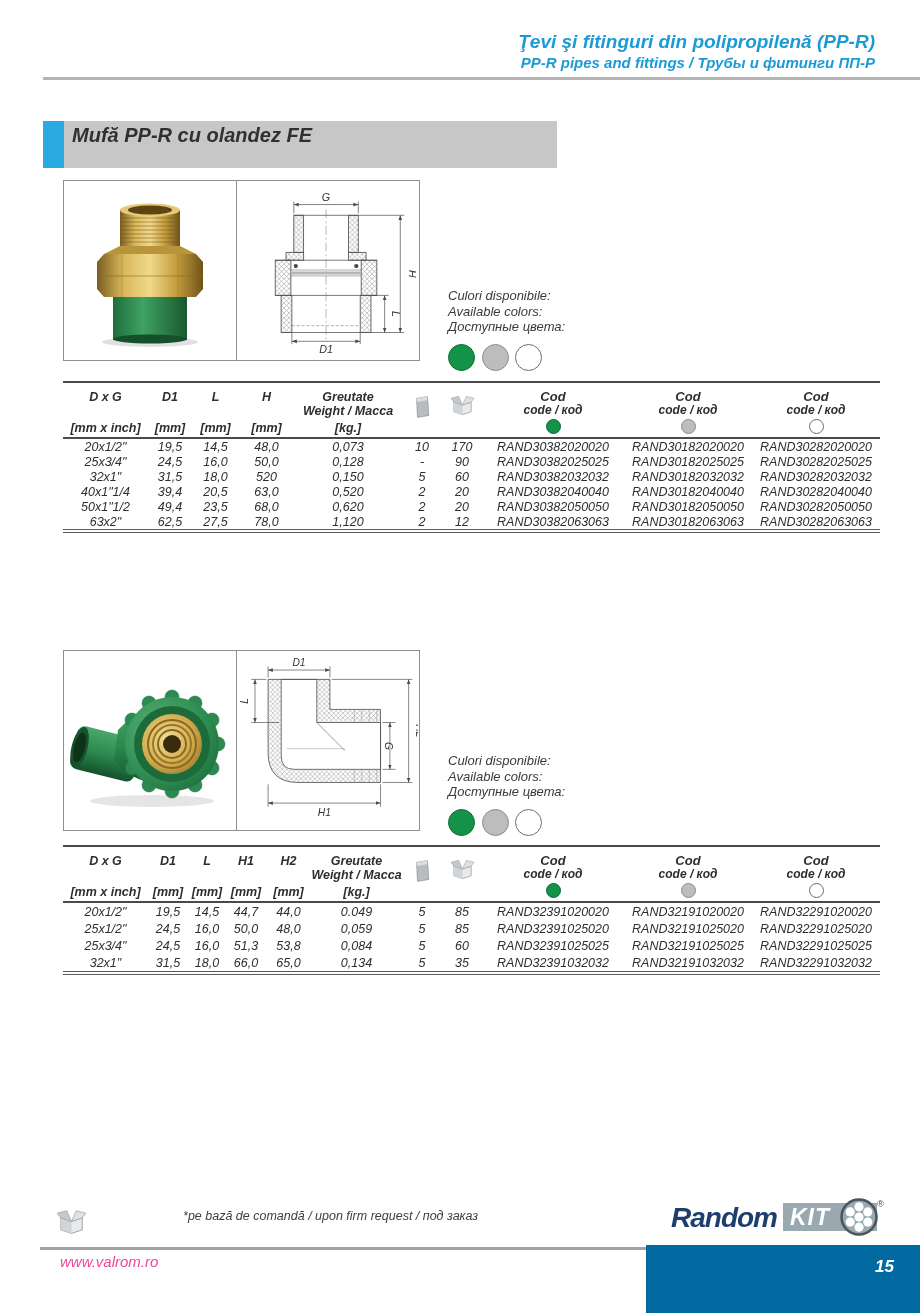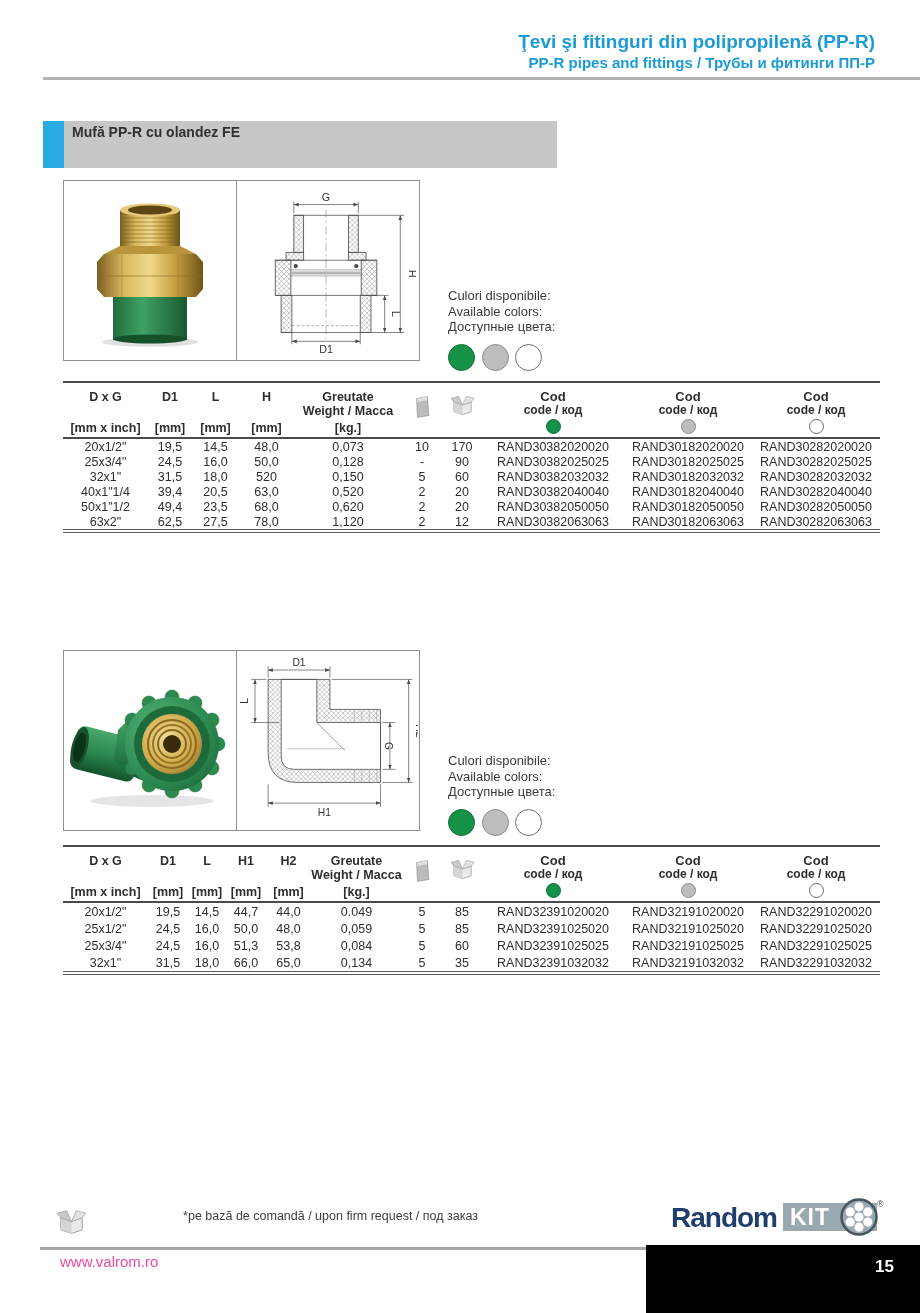--- a/index.html
+++ b/index.html
@@ -1,28 +1,28 @@
 <!DOCTYPE html>
 <html><head>
 <meta charset="utf-8">
 <style>
   html,body{margin:0;padding:0;background:#ffffff;}
   .page{position:relative;width:920px;height:1313px;background:#ffffff;overflow:hidden;
-        font-family:"Liberation Sans","DejaVu Sans",sans-serif;color:#2e2e2e;}
+        font-family:"Liberation Sans","DejaVu Sans",sans-serif;color:#2e2e2e;font-style:italic;}
 
   
   .hdr{position:absolute;top:30px;right:45px;text-align:right;color:#1c9ad6;}
   .hdr .t1{font-size:19px;font-weight:bold;line-height:23px;}
   .hdr .t2{font-size:15px;font-weight:bold;line-height:19px;}
   .hrule{position:absolute;left:43px;top:77px;width:877px;height:3px;background:#b4b4b4;}
 
   
   .secbar{position:absolute;left:43px;width:514px;height:47px;background:#c7c7c7;}
   .secmark{position:absolute;left:0;top:0;width:21px;height:47px;background:#29abe2;}
-  .sectitle{position:absolute;left:29px;top:3px;font-size:14px;font-weight:bold;color:#303030;}
+  .sectitle{position:absolute;left:29px;top:3px;font-size:20px;font-weight:bold;color:#303030;}
   .secsub{position:absolute;left:29px;top:25px;font-size:13.5px;color:#3d3d3d;}
 
   
   .panel{position:absolute;left:63px;width:355px;height:179px;border:1px solid #8f8f8f;background:#fff;}
   .pdivider{position:absolute;left:172px;top:0;width:1px;height:100%;background:#8f8f8f;}
   .photo{position:absolute;left:6px;top:9px;}
   .draw{position:absolute;left:176px;top:5px;}
 
   
   .colors{position:absolute;left:448px;font-size:13px;line-height:15.5px;color:#3a3a3a;}
@@ -57,21 +57,21 @@
   .logo{position:absolute;left:671px;top:1202px;height:30px;white-space:nowrap;}
   .logo-name{font-size:28px;font-weight:bold;color:#1e3f6e;letter-spacing:-1px;vertical-align:top;}
   .kitbox{position:relative;display:inline-block;width:94px;height:28px;background:#9aa9b0;
           margin-left:6px;vertical-align:top;margin-top:1px;}
   .kittxt{position:absolute;left:7px;top:1px;font-size:23px;font-weight:bold;color:#ffffff;letter-spacing:1px;}
   .emblem{position:absolute;right:-1px;top:-5px;}
   .logo-reg{font-size:9px;color:#4a4a4a;vertical-align:top;position:relative;top:-3px;}
 
   
   .frule{position:absolute;left:40px;top:1247px;width:606px;height:3px;background:#a3a3a3;}
-  .graybox{position:absolute;left:646px;top:1245px;width:274px;height:68px;background:#000000;}
+  .graybox{position:absolute;left:646px;top:1245px;width:274px;height:68px;background:#0369a1;}
   .pagenum{position:absolute;right:26px;top:12px;font-size:17px;font-weight:bold;color:#ffffff;}
   .site{position:absolute;left:60px;top:1253px;font-size:15px;color:#ec4899;text-decoration:none;}
 
   svg text{font-family:"Liberation Sans","DejaVu Sans",sans-serif;}
 </style>
 </head>
 <body>
 
 <div class="page">
 

